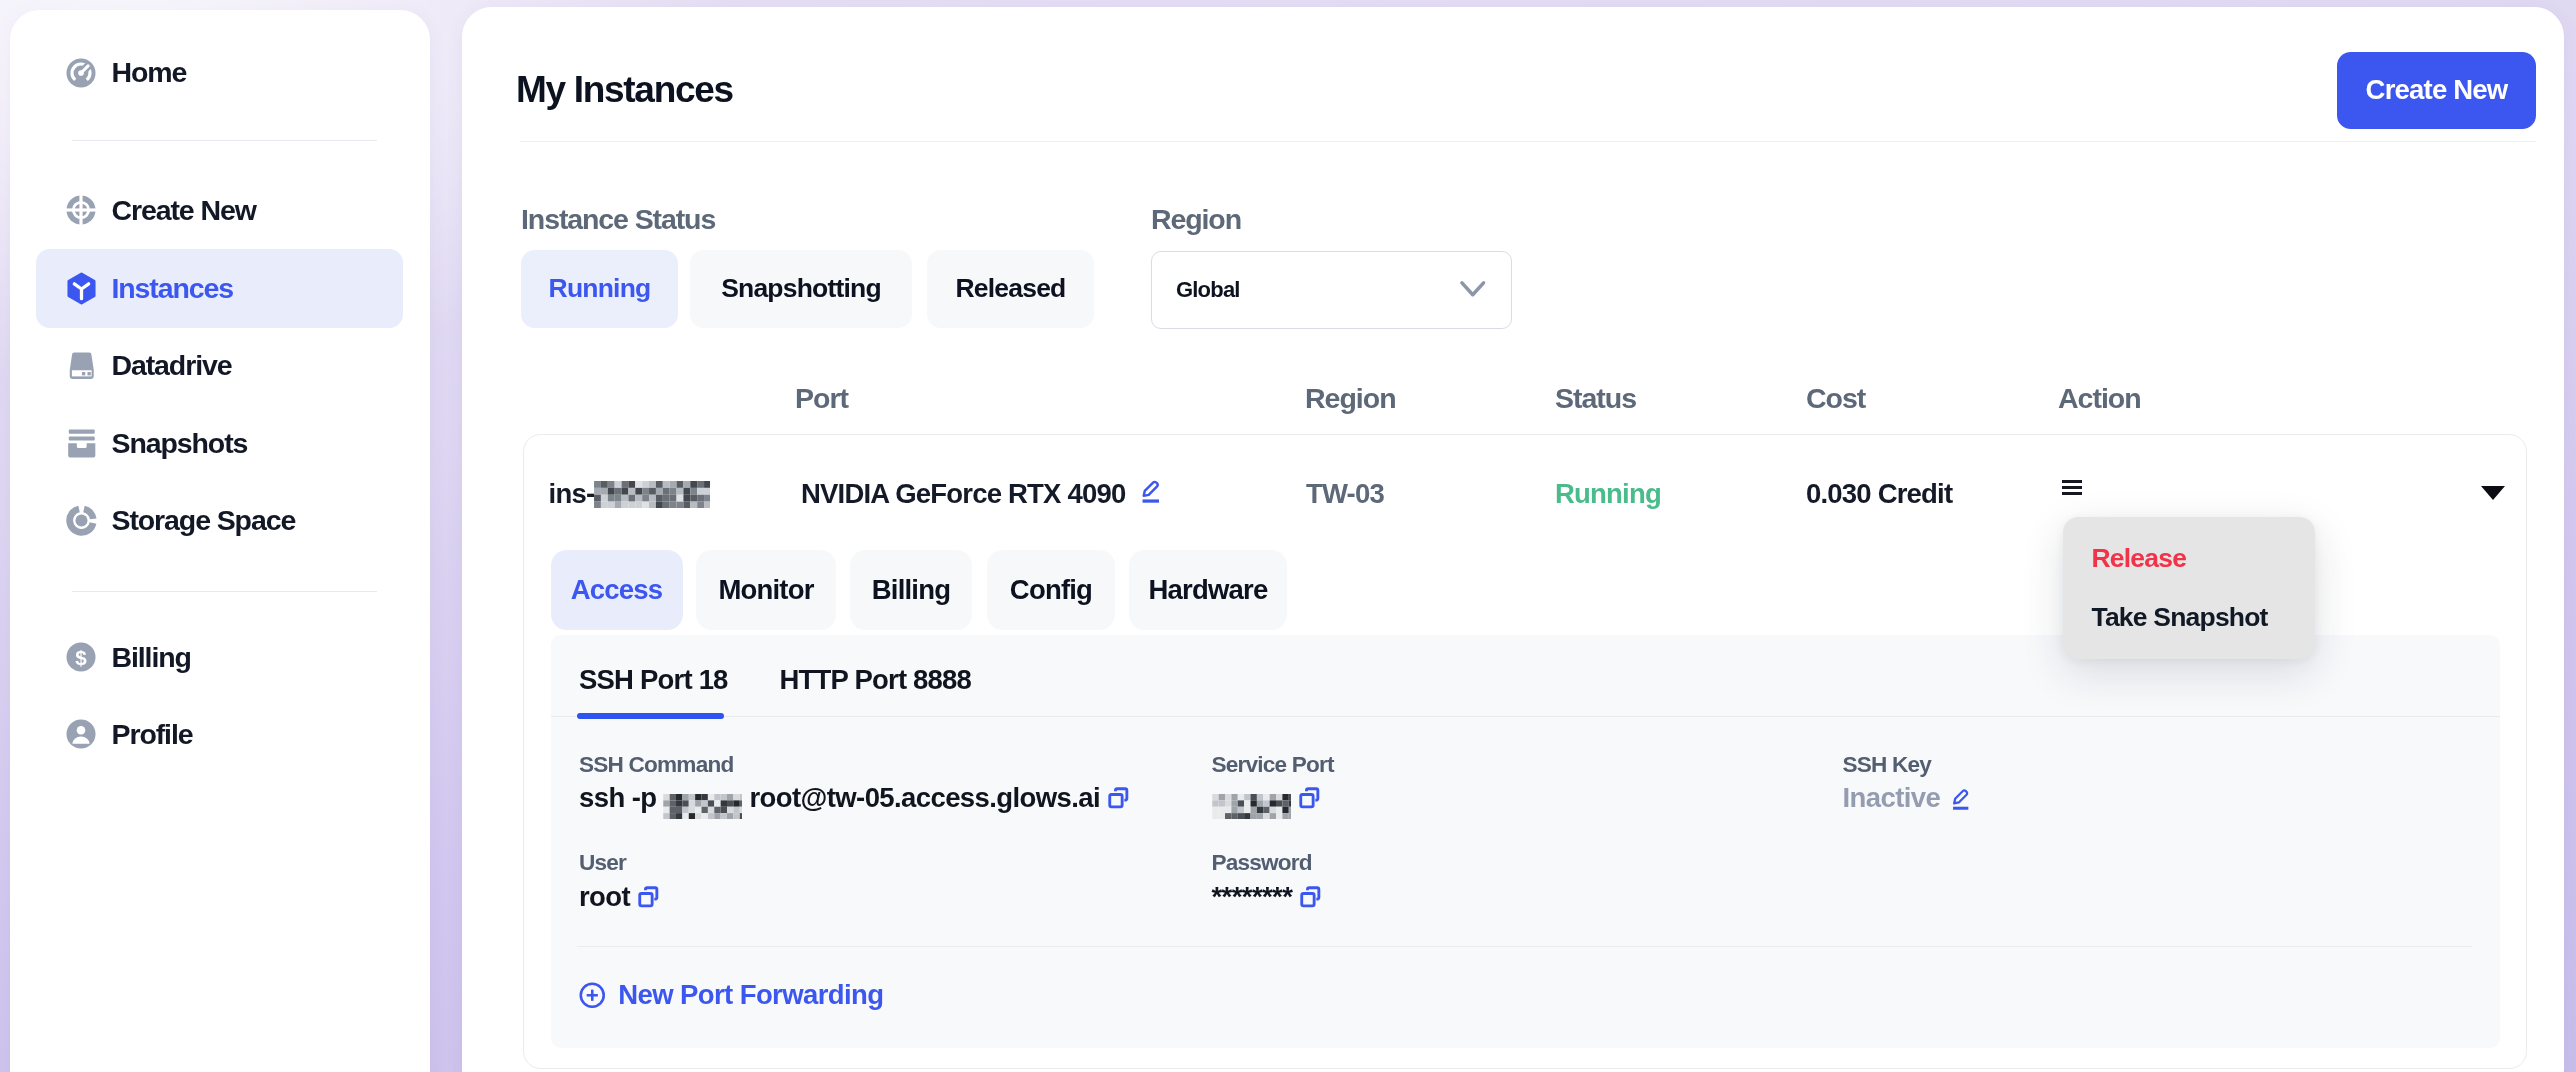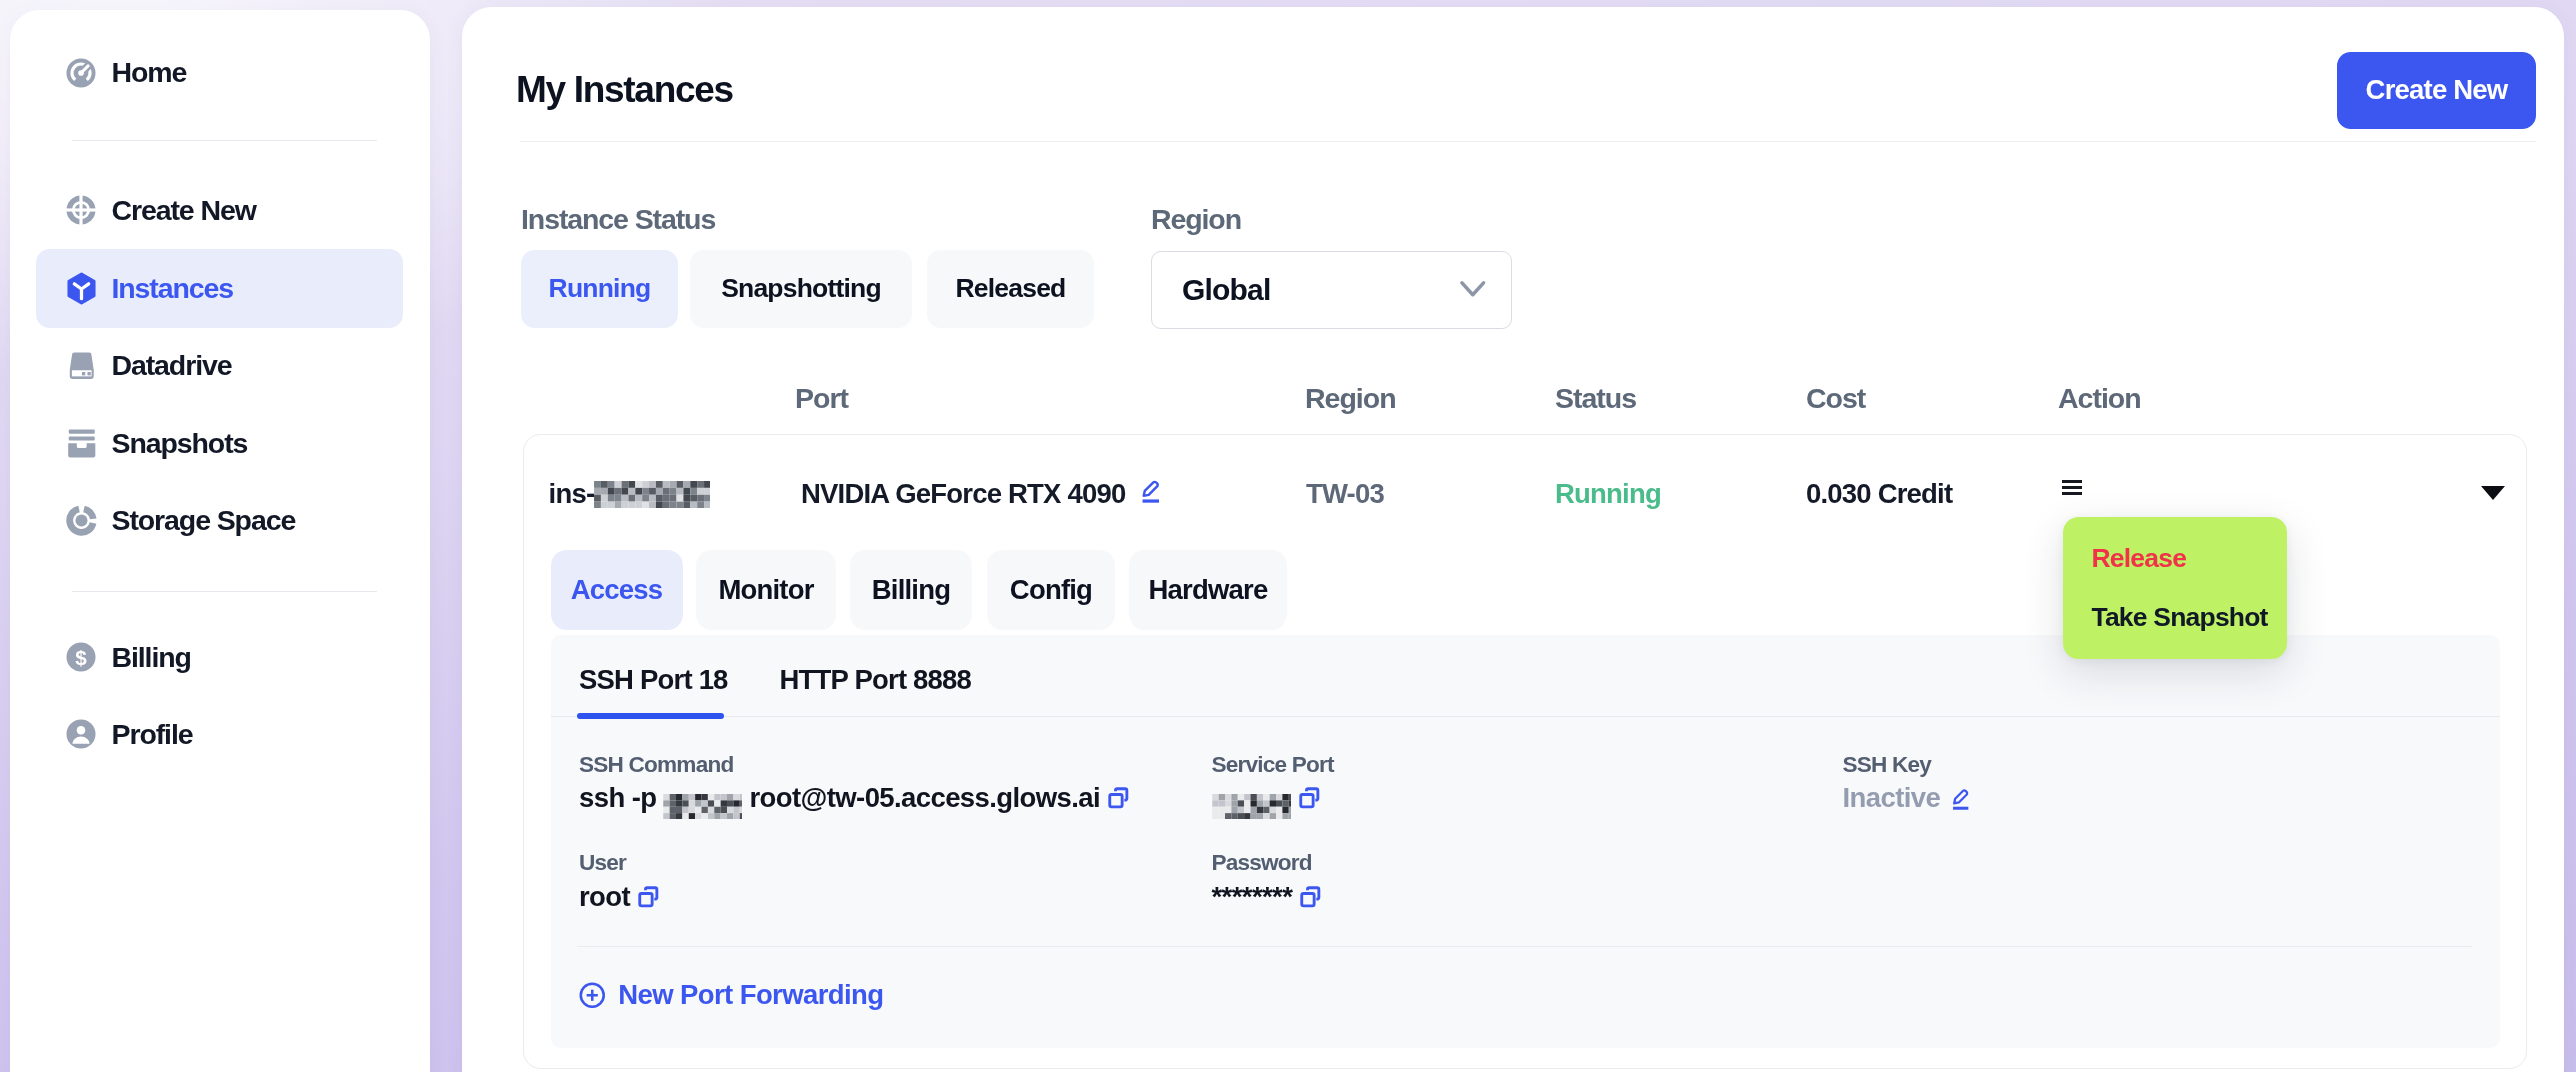--- a/index.html
+++ b/index.html
@@ -34,21 +34,21 @@
   #lblRegion { position:absolute; left:689px; top:196px; }
 
   .fbtn { position:absolute; top:243px; height:78px; border-radius:13.8px; display:flex; align-items:center; justify-content:center;
     font-size:26.5px; font-weight:700; background:#f7f8fa; color:#0c121f; letter-spacing:-0.8px; }
   #fRunning { left:59px; width:157px; background:#ebeffc; color:#3c56f0; }
   #fSnapshotting { left:228px; width:222px; }
   #fReleased { left:465px; width:167px; }
 
   #select { position:absolute; left:689px; top:244px; width:361px; height:78px; border:1px solid #d9dce2; border-radius:9.8px;
     display:flex; align-items:center; background:#fff; }
-  #select .val { margin-left:30px; font-size:30px; font-weight:700; color:#0c121f; letter-spacing:-0.8px; }
+  #select .val { margin-left:24px; font-size:22px; font-weight:700; color:#0c121f; letter-spacing:-0.8px; }
   #select svg { position:absolute; right:23.6px; top:27.5px; }
 
   .th { position:absolute; top:375px; font-size:28.5px; font-weight:700; color:#5d6878; letter-spacing:-1px; }
 
   
   #row { position:absolute; left:61px; top:427px; width:2004px; height:635px; border:1px solid #e9ebee; border-radius:17.7px; background:#fff; }
   .rowline { position:absolute; top:42px; height:35px; display:flex; align-items:center; }
   .b30 { font-size:27.5px; font-weight:700; color:#141a28; letter-spacing:-0.8px; }
   .b31 { font-size:27.5px; font-weight:700; color:#141a28; letter-spacing:-0.8px; }
   .gray { color:#5d6878; }
@@ -74,21 +74,21 @@
   #ptabsel { position:absolute; left:26.5px; top:78px; width:147px; height:5.9px; border-radius:2.9px; background:#2d54ee; }
   .plabel { position:absolute; font-size:22.6px; font-weight:700; color:#535e70; letter-spacing:-0.8px; }
   .pval .mosaic { position:relative; top:8.8px; }
   .pval { position:absolute; font-size:27.5px; font-weight:700; color:#10151f; letter-spacing:-0.6px; display:flex; align-items:center; }
   .inactive { color:#949db0; }
   #pdiv { position:absolute; left:26.5px; top:311px; width:1895px; height:1px; background:#e9ebee; }
   #npf { position:absolute; left:28.5px; top:344px; display:flex; align-items:center; color:#3c56f0; }
   #npf .t { margin-left:12.8px; font-size:27.5px; font-weight:700; letter-spacing:-0.6px; }
 
   
-  #menu { position:absolute; left:1601px; top:510px; width:224px; height:142px; background:#bef264; border-radius:15.7px;
+  #menu { position:absolute; left:1601px; top:510px; width:252px; height:142px; background:#e5e5e5; border-radius:15.7px;
     box-shadow:0 13.8px 43px rgba(30,35,60,0.14), 0 2px 9.8px rgba(30,35,60,0.06); }
   #menu .mi { position:absolute; left:28.5px; font-size:26.5px; font-weight:700; letter-spacing:-0.8px; }
   #menu .red { color:#f1334a; }
 
   svg.icon { display:block; }
 </style>
 </head>
 <body>
 
 <div id="sidebar" class="card">

